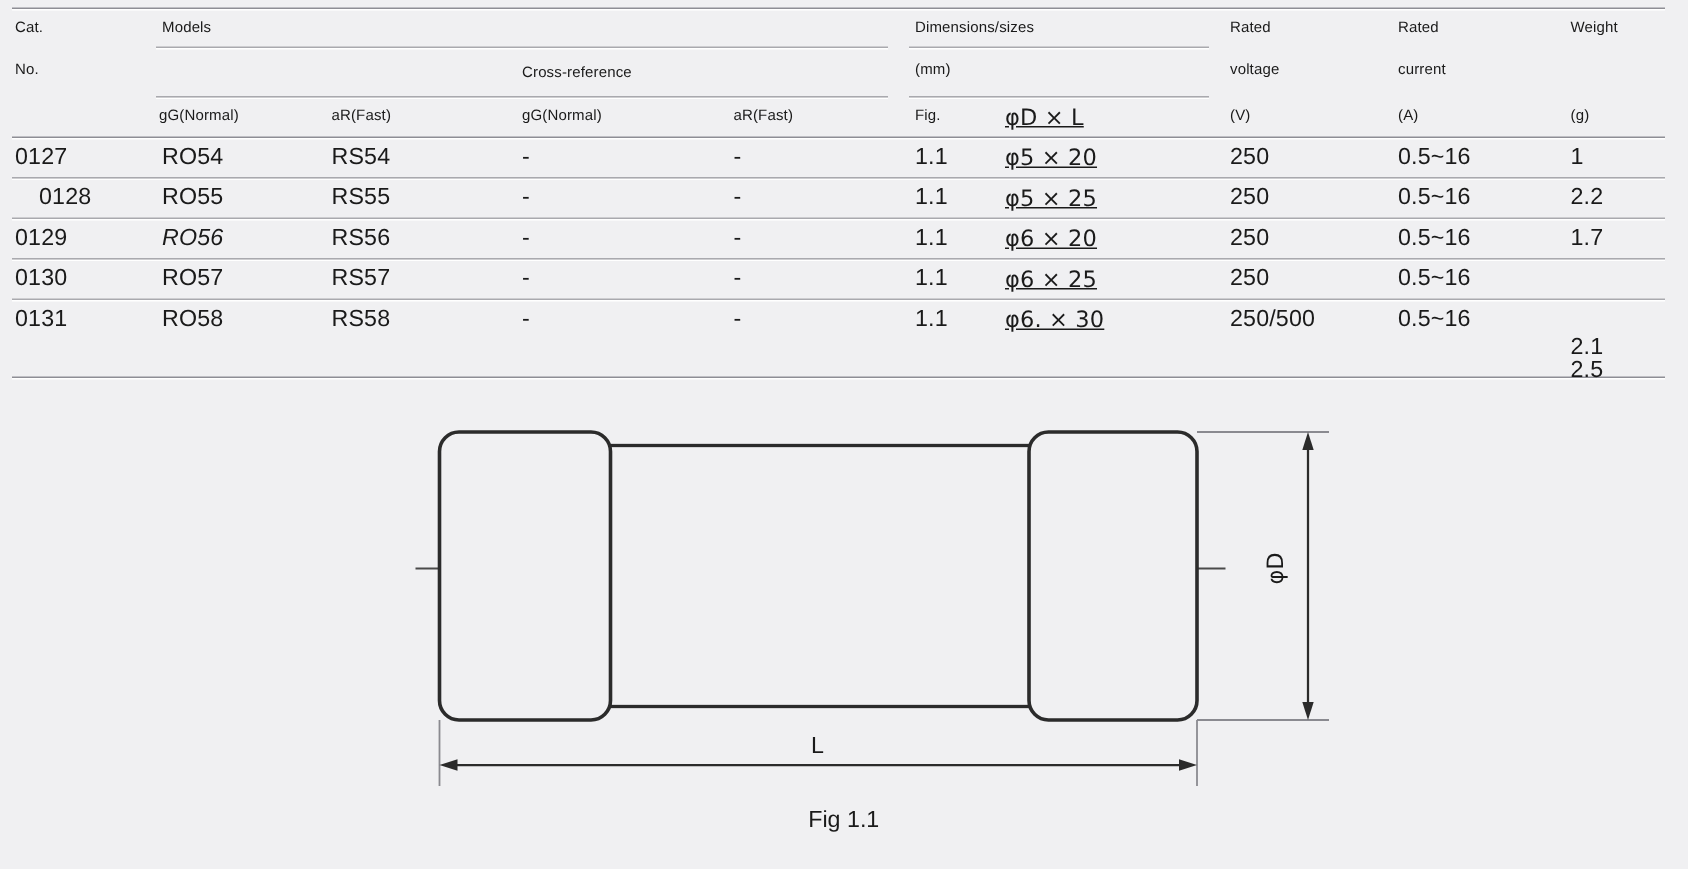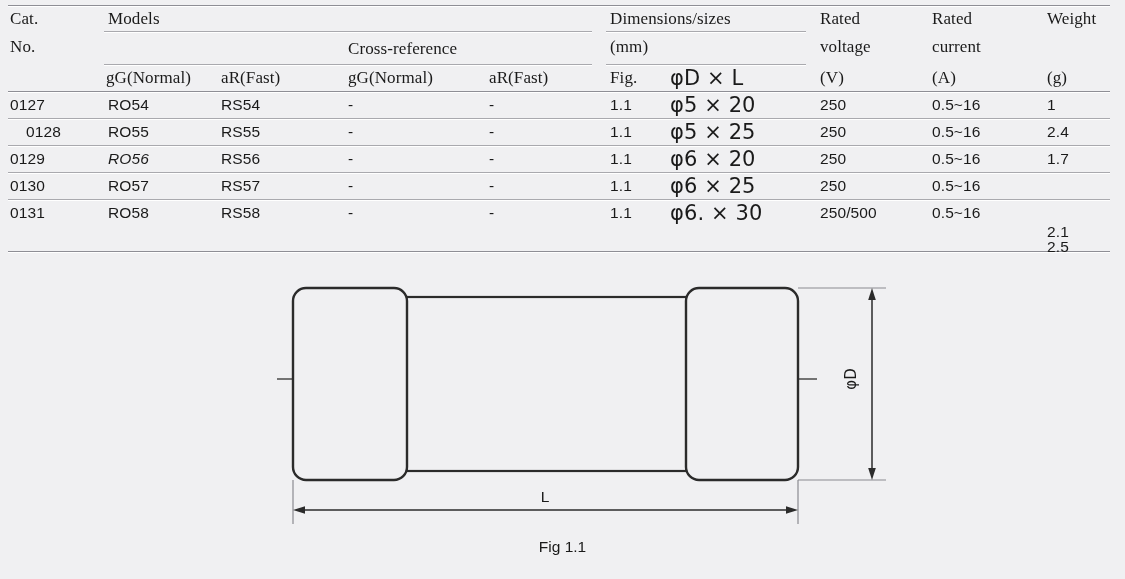--- a/index.html
+++ b/index.html
@@ -34,22 +34,22 @@
   .rule.thick {
     border-top: 1px solid #8e8e95;
   }
   .cell {
     position: absolute;
     font-size: 15.5px;
     line-height: 16px;
     white-space: nowrap;
     letter-spacing: 0.1px;
   }
-  .hdr { font-size: 17px; font-family: Liberation Serif, serif; }
-  .phi { font-family: "DejaVu Sans", sans-serif; font-size: 21px; }
+  .hdr { font-size: 10px; }
+  .phi { font-family: "DejaVu Sans", sans-serif; font-size: 15px; text-decoration: underline; }
 
   
   #fuse-drawing {
     position: absolute;
     left: 0;
     top: 256px;
     width: 1125px;
     height: 323px;
   }
   #fuse-drawing svg { display: block; }
@@ -123,21 +123,21 @@
       <div>
         <div class="cell" style="left: 26px; top: 124px;">0128</div>
         <div class="cell" style="left: 108px; top: 124px;">RO55</div>
         <div class="cell" style="left: 221px; top: 124px;">RS55</div>
         <div class="cell" style="left: 348px; top: 124px;">-</div>
         <div class="cell" style="left: 489px; top: 124px;">-</div>
         <div class="cell" style="left: 610px; top: 124px;">1.1</div>
         <div class="cell phi" style="left: 670px; top: 124px;">φ5 × 25</div>
         <div class="cell" style="left: 820px; top: 124px;">250</div>
         <div class="cell" style="left: 932px; top: 124px;">0.5~16</div>
-        <div class="cell" style="left: 1047px; top: 124px;">2.4</div>
+        <div class="cell" style="left: 1047px; top: 124px;">2.2</div>
       </div>
       <div>
         <div class="cell" style="left: 10px; top: 151px;">0129</div>
         <div class="cell" style="left: 108px; top: 151px; font-style: italic;">RO56</div>
         <div class="cell" style="left: 221px; top: 151px;">RS56</div>
         <div class="cell" style="left: 348px; top: 151px;">-</div>
         <div class="cell" style="left: 489px; top: 151px;">-</div>
         <div class="cell" style="left: 610px; top: 151px;">1.1</div>
         <div class="cell phi" style="left: 670px; top: 151px;">φ6 × 20</div>
         <div class="cell" style="left: 820px; top: 151px;">250</div>

